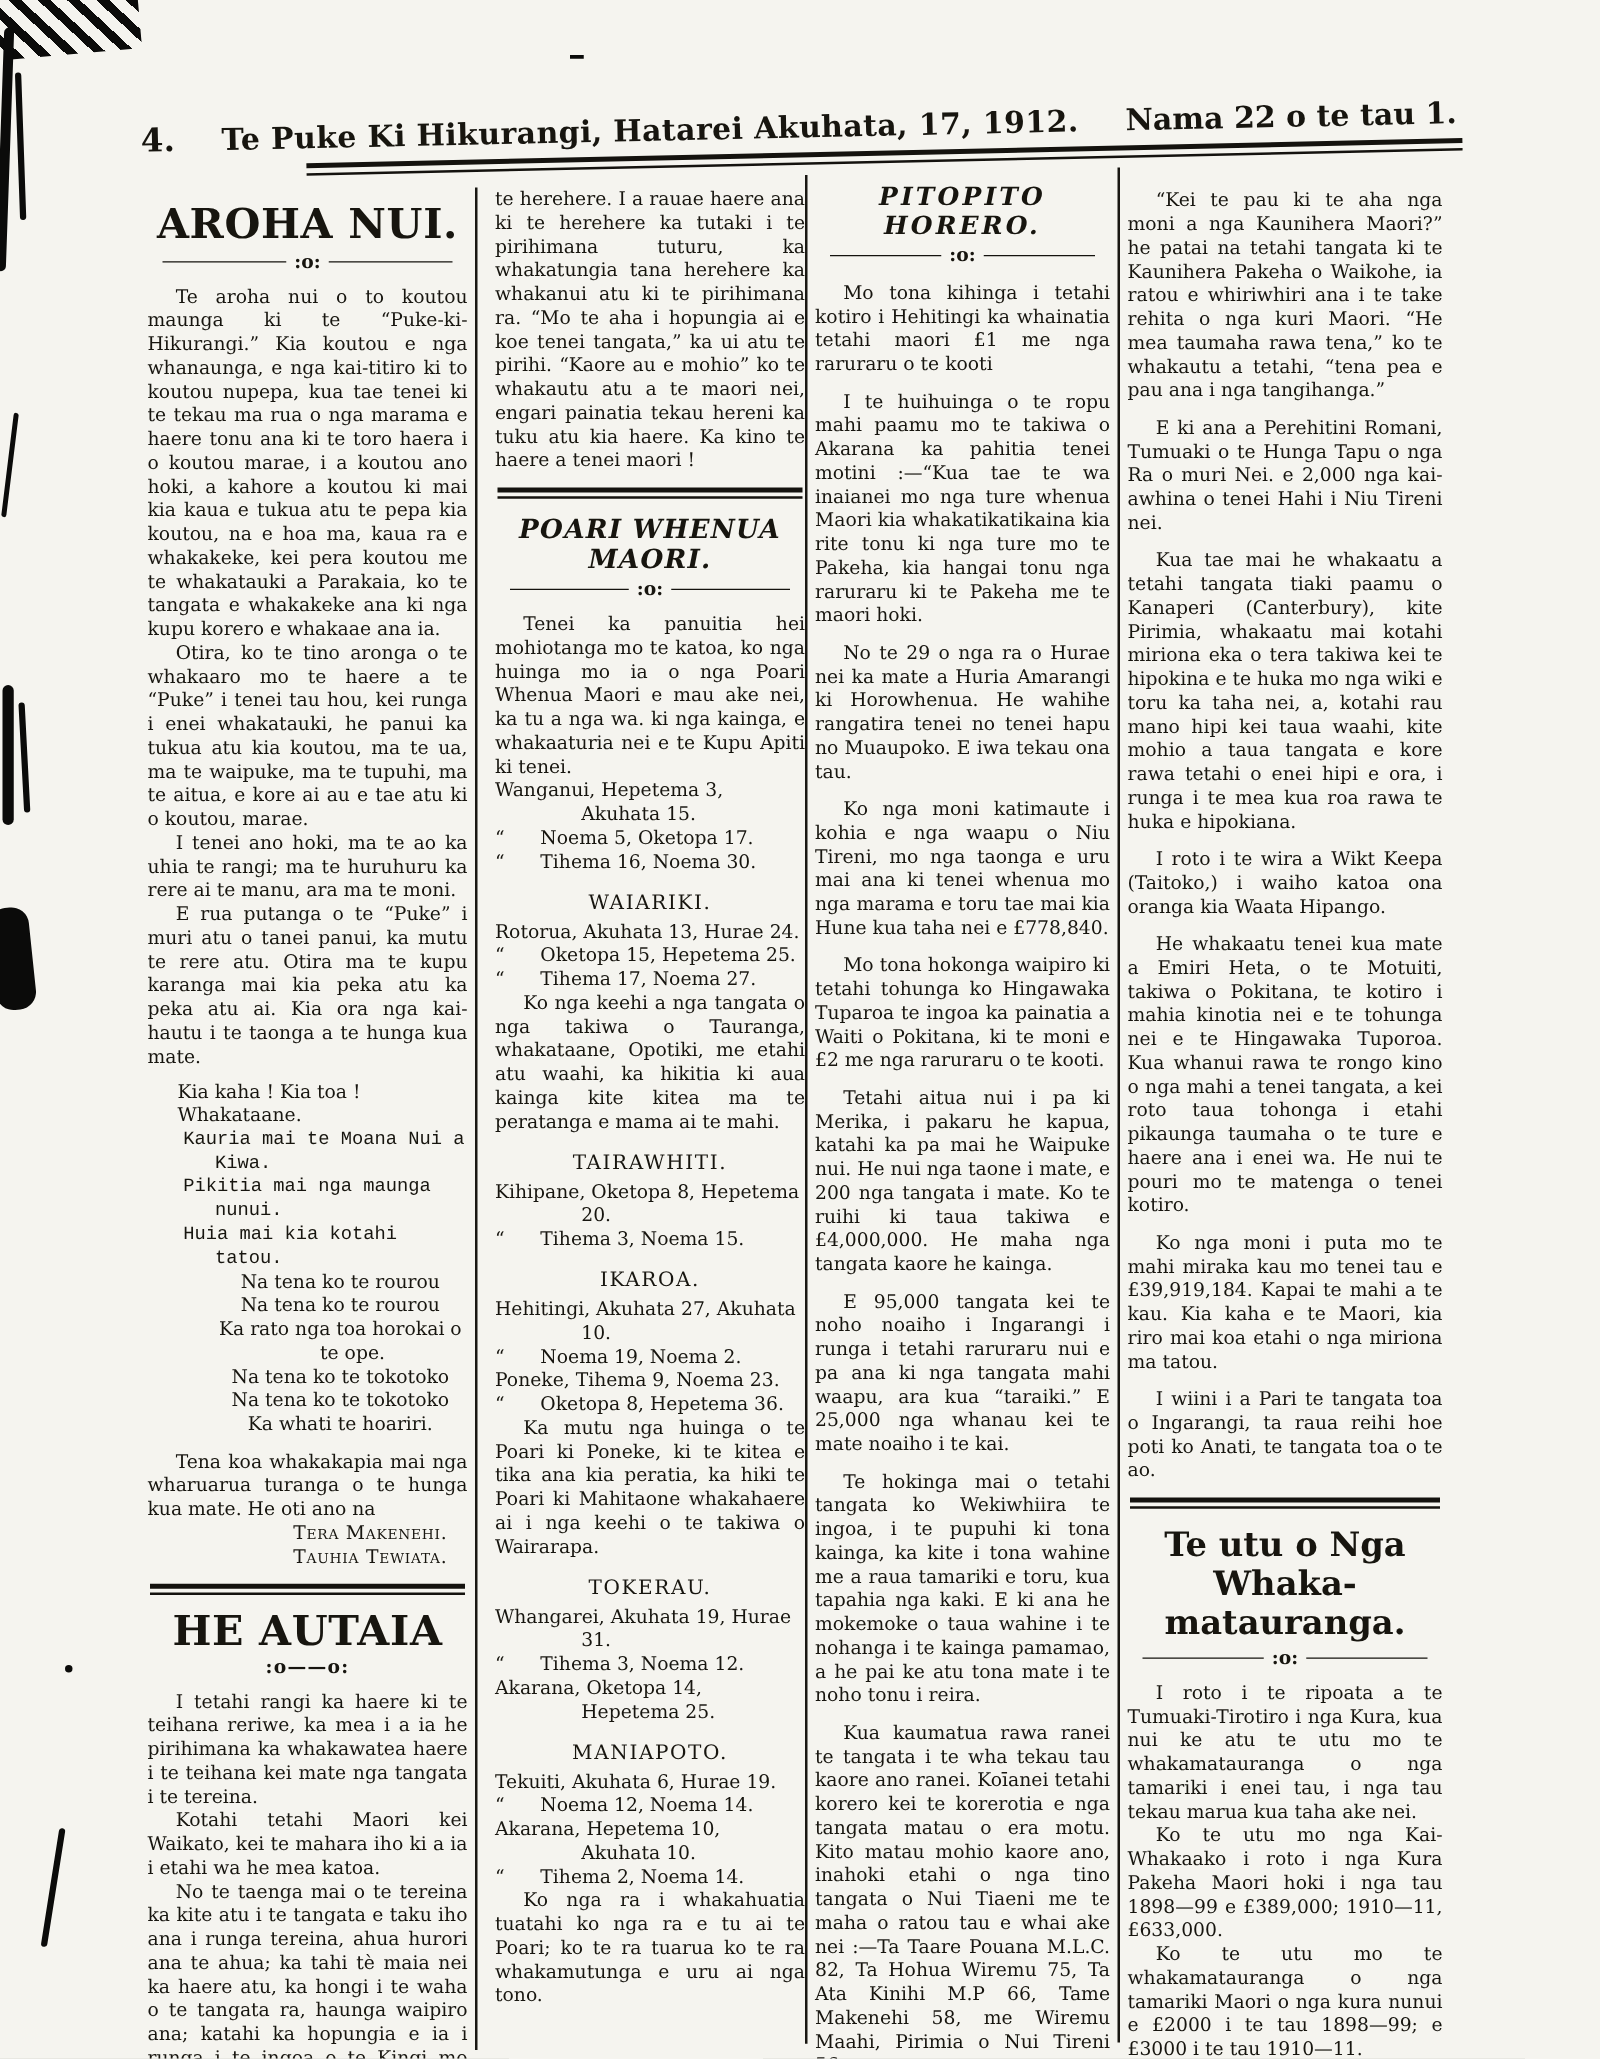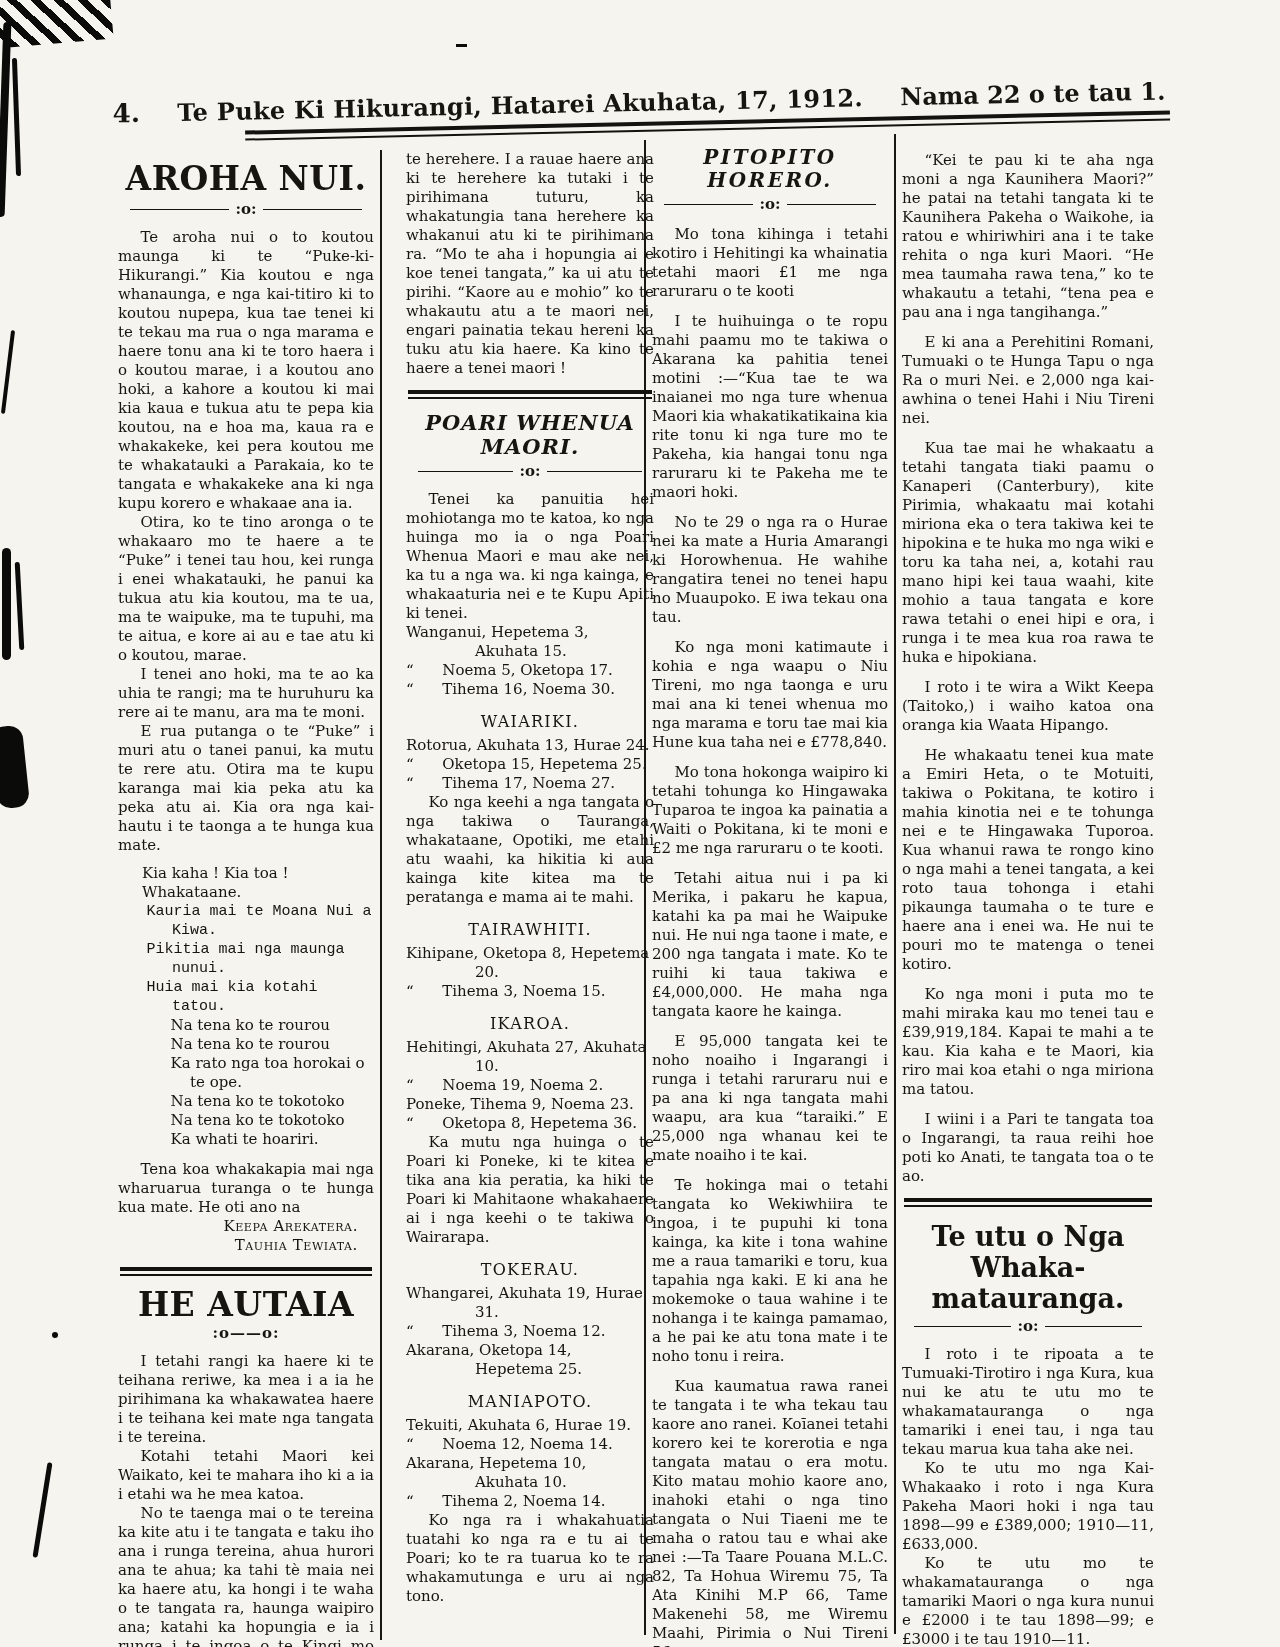--- a/index.html
+++ b/index.html
@@ -22,39 +22,39 @@
     border-top:4px solid #14120e; border-bottom:2px solid #14120e;
   }
   
   .vsep { position:absolute; width:2px; background:#191712; }
   .vsep1 { left:380px; top:150px; height:1490px; }
   .vsep2 { left:644px; top:140px; height:1495px; }
   .vsep3 { left:894px; top:134px; height:1500px; }
   
   .col { position:absolute; font-size:15px; line-height:19px; text-align:justify; }
   .col1 { left:118px; top:150px; width:256px; }
-  .col2 { left:406px; top:150px; width:248px; }
+  .col2 { left:396px; top:150px; width:248px; }
   .col3 { left:652px; top:144px; width:236px; }
   .col4 { left:902px; top:140px; width:252px; }
   
   .head-lg  { font-weight:bold; font-size:33px; line-height:1.05; text-align:center; letter-spacing:0.5px; margin:12px 0 2px; }
   .head-md  { font-weight:bold; font-size:21px; line-height:1.15; text-align:center; letter-spacing:1px; margin:12px 0 2px;font-style:italic; }
   .head-sp  { font-size:20px; letter-spacing:2.5px; margin-top:2px; }
   .head-utu { font-weight:bold; font-size:27px; line-height:1.15; text-align:center; margin:14px 0 2px; }
   .orn  { display:flex; align-items:center; gap:6px; margin:3px 12px 9px; }
   .orn .ln { flex:1; border-top:1.5px solid #14120e; }
   .orn .tx { font-weight:bold; font-size:15px; }
   .orn2 { text-align:center; font-weight:bold; letter-spacing:1px; margin:2px 0 9px; }
   .para  { margin:0; text-indent:1.5em; text-align:justify; }
   .noind { text-indent:0; }
   .pgap  { margin-top:11px; }
   .verse { text-align:left; }
   .v1 { margin-top:9px; padding-left:1.6em; }
   .v2 { padding-left:3.6em; text-indent:-1.7em;font-family:Liberation Mono, monospace; }
-  .v3 { padding-left:4.8em; text-indent:-1.3em; }
+  .v3 { padding-left:4.8em; text-indent:-1.3em;text-align:center; }
   .sig { text-align:right; padding-right:16px; font-variant:small-caps; letter-spacing:0.6px; }
   .sub { text-align:center; font-size:16px; letter-spacing:1.3px; margin:13px 0 5px; }
   .sch { text-align:left; padding-left:4.6em; text-indent:-4.6em; white-space:pre-wrap; }
   .rule { height:3px; border-top:4px solid #14120e; border-bottom:2px solid #14120e; margin:12px 2px 8px; }
   
   .art { position:absolute; background:#0b0b0a; }
   .art-hatch {
     left:-14px; top:-22px; width:125px; height:66px; background:none;
     background-image:repeating-linear-gradient(48deg,#0b0b0a 0 7px,transparent 7px 16px);
     transform:rotate(-5deg);
@@ -113,21 +113,21 @@
       <div class="verse v2">Kauria mai te Moana Nui a Kiwa.</div>
       <div class="verse v2">Pikitia mai nga maunga nunui.</div>
       <div class="verse v2">Huia mai kia kotahi tatou.</div>
       <div class="verse v3">Na tena ko te rourou</div>
       <div class="verse v3">Na tena ko te rourou</div>
       <div class="verse v3">Ka rato nga toa horokai o te ope.</div>
       <div class="verse v3">Na tena ko te tokotoko</div>
       <div class="verse v3">Na tena ko te tokotoko</div>
       <div class="verse v3">Ka whati te hoariri.</div>
       <p class="para pgap">Tena koa whakakapia mai nga wharuarua turanga o te hunga kua mate.  He oti ano na</p>
-      <div class="sig">Keepa Arekatera.</div>
+      <div class="sig">Tera Makenehi.</div>
       <div class="sig">Tauhia Tewiata.</div>
       <div class="rule"></div>
       <div class="head-lg">HE AUTAIA</div>
       <div class="orn2">:o——o:</div>
       <p class="para">I tetahi rangi ka haere ki te teihana reriwe, ka mea i a ia he pirihimana ka whakawatea haere i te teihana kei mate nga tangata i te tereina.</p>
       <p class="para">Kotahi tetahi Maori kei Waikato, kei te mahara iho ki a ia i etahi wa he mea katoa.</p>
       <p class="para">No te taenga mai o te tereina ka kite atu i te tangata e taku iho ana i runga tereina, ahua hurori ana te ahua; ka tahi tè maia nei ka haere atu, ka hongi i te waha o te tangata ra, haunga waipiro ana; katahi ka hopungia e ia i runga i te ingoa o te Kingi mo tona haurangi, ka tahi ka haria ki</p>
     </div>
   <div class="col col2">
       <p class="para noind">te herehere.  I a rauae haere ana ki te herehere ka tutaki i te pirihimana tuturu, ka whakatungia tana herehere ka whakanui atu ki te pirihimana ra.  “Mo te aha i hopungia ai e koe tenei tangata,” ka ui atu te pirihi.  “Kaore au e mohio” ko te whakautu atu a te maori nei, engari painatia tekau hereni ka tuku atu kia haere.  Ka kino te haere a tenei maori !</p>

